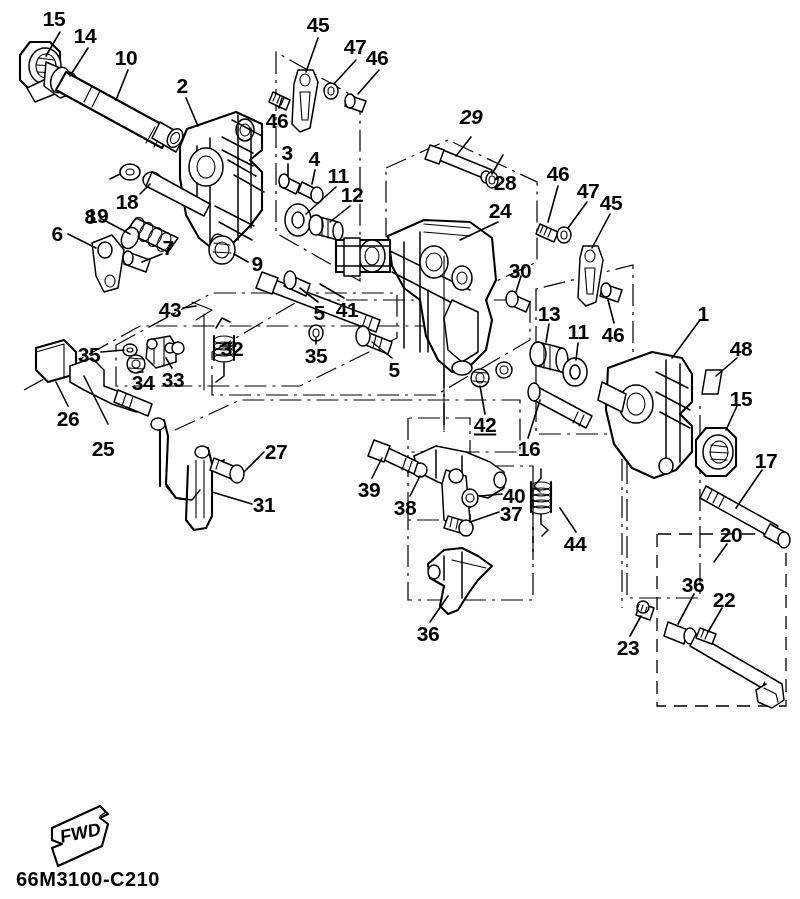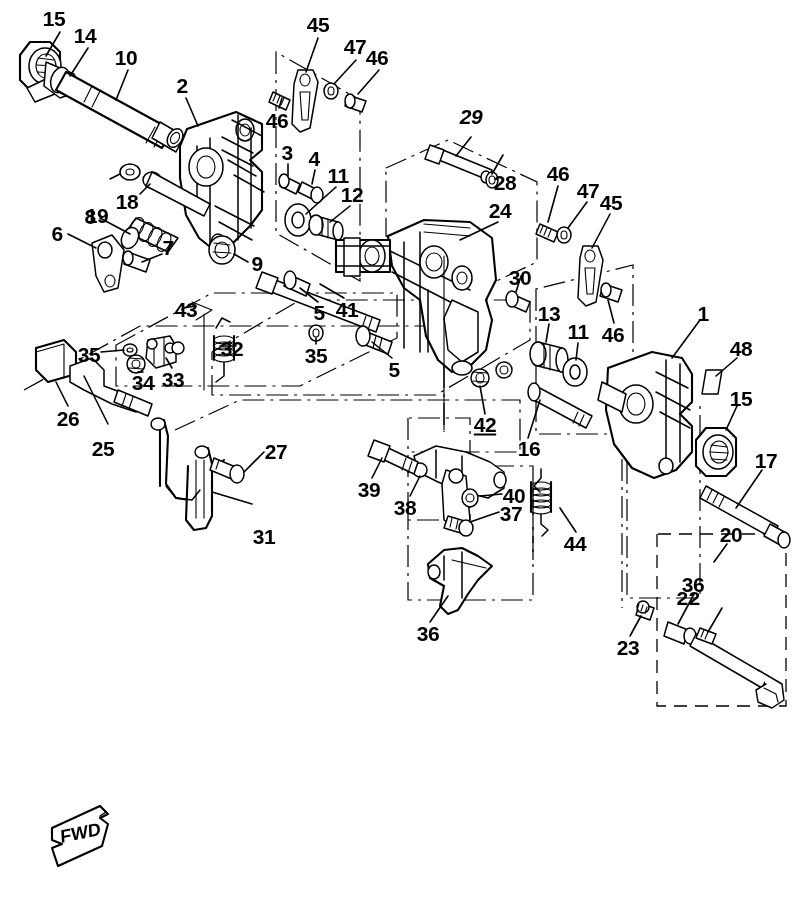--- a/index.html
+++ b/index.html
@@ -512,49 +512,50 @@
       <div class="callout" style="left: 338px; top: 175px;">11</div>
       <div class="callout" style="left: 352px; top: 194px;">12</div>
       <div class="callout" style="left: 558px; top: 173px;">46</div>
       <div class="callout" style="left: 588px; top: 190px;">47</div>
       <div class="callout" style="left: 611px; top: 202px;">45</div>
       <div class="callout" style="left: 500px; top: 210px;">24</div>
       <div class="callout" style="left: 90px; top: 216px;">8</div>
       <div class="callout" style="left: 57px; top: 233px;">6</div>
       <div class="callout" style="left: 168px; top: 247px;">7</div>
       <div class="callout" style="left: 257px; top: 263px;">9</div>
-      <div class="callout" style="left: 520px; top: 277px;">30</div>
+      <div class="callout" style="left: 520px; top: 270px;">30</div>
       <div class="callout" style="left: 703px; top: 313px;">1</div>
       <div class="callout" style="left: 549px; top: 313px;">13</div>
       <div class="callout" style="left: 578px; top: 331px;">11</div>
       <div class="callout" style="left: 613px; top: 334px;">46</div>
       <div class="callout" style="left: 741px; top: 348px;">48</div>
-      <div class="callout" style="left: 170px; top: 309px; margin-left: 16px;">43</div>
+      <div class="callout" style="left: 170px; top: 309px;">43</div>
       <div class="callout" style="left: 319px; top: 312px;">5</div>
       <div class="callout" style="left: 347px; top: 309px;">41</div>
       <div class="callout" style="left: 89px; top: 354px;">35</div>
       <div class="callout" style="left: 232px; top: 348px;">32</div>
       <div class="callout" style="left: 316px; top: 355px;">35</div>
       <div class="callout" style="left: 394px; top: 369px;">5</div>
       <div class="callout" style="left: 143px; top: 382px;">34</div>
       <div class="callout" style="left: 173px; top: 379px;">33</div>
       <div class="callout" style="left: 741px; top: 398px;">15</div>
       <div class="callout" style="left: 68px; top: 418px;">26</div>
       <div class="callout" style="left: 103px; top: 434px; margin-top: 14px;">25</div>
       <div class="callout" style="left: 485px; top: 424px; text-decoration: underline;">42</div>
       <div class="callout" style="left: 529px; top: 448px;">16</div>
       <div class="callout" style="left: 766px; top: 460px;">17</div>
       <div class="callout" style="left: 276px; top: 451px;">27</div>
       <div class="callout" style="left: 369px; top: 489px;">39</div>
       <div class="callout" style="left: 514px; top: 495px;">40</div>
       <div class="callout" style="left: 511px; top: 513px;">37</div>
       <div class="callout" style="left: 405px; top: 507px;">38</div>
-      <div class="callout" style="left: 264px; top: 504px; margin-top: 32px;">31</div>
+      <div class="callout" style="left: 264px; top: 504px;">31</div>
       <div class="callout" style="left: 731px; top: 534px;">20</div>
       <div class="callout" style="left: 575px; top: 543px;">44</div>
       <div class="callout" style="left: 693px; top: 584px;">36</div>
-      <div class="callout" style="left: 688px; top: 599px; font-family: Liberation Mono, monospace;">22</div>
+      <div class="callout" style="left: 724px; top: 599px;">22</div>
       <div class="callout" style="left: 428px; top: 633px;">36</div>
       <div class="callout" style="left: 628px; top: 647px;">23</div>
     </div>
 
+  <div id="diagram-code">66M3100-C210</div>
 
 </div>
 
 </body></html>

